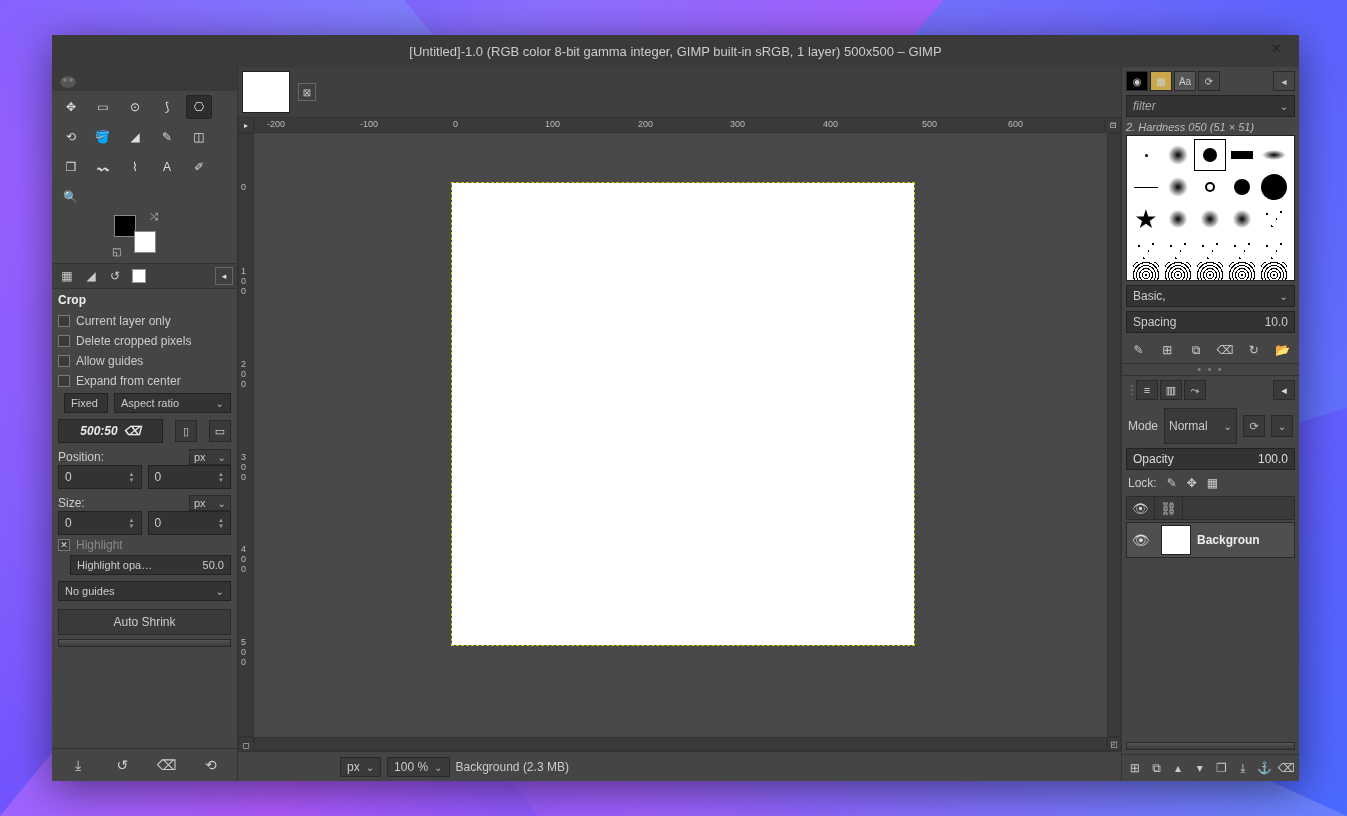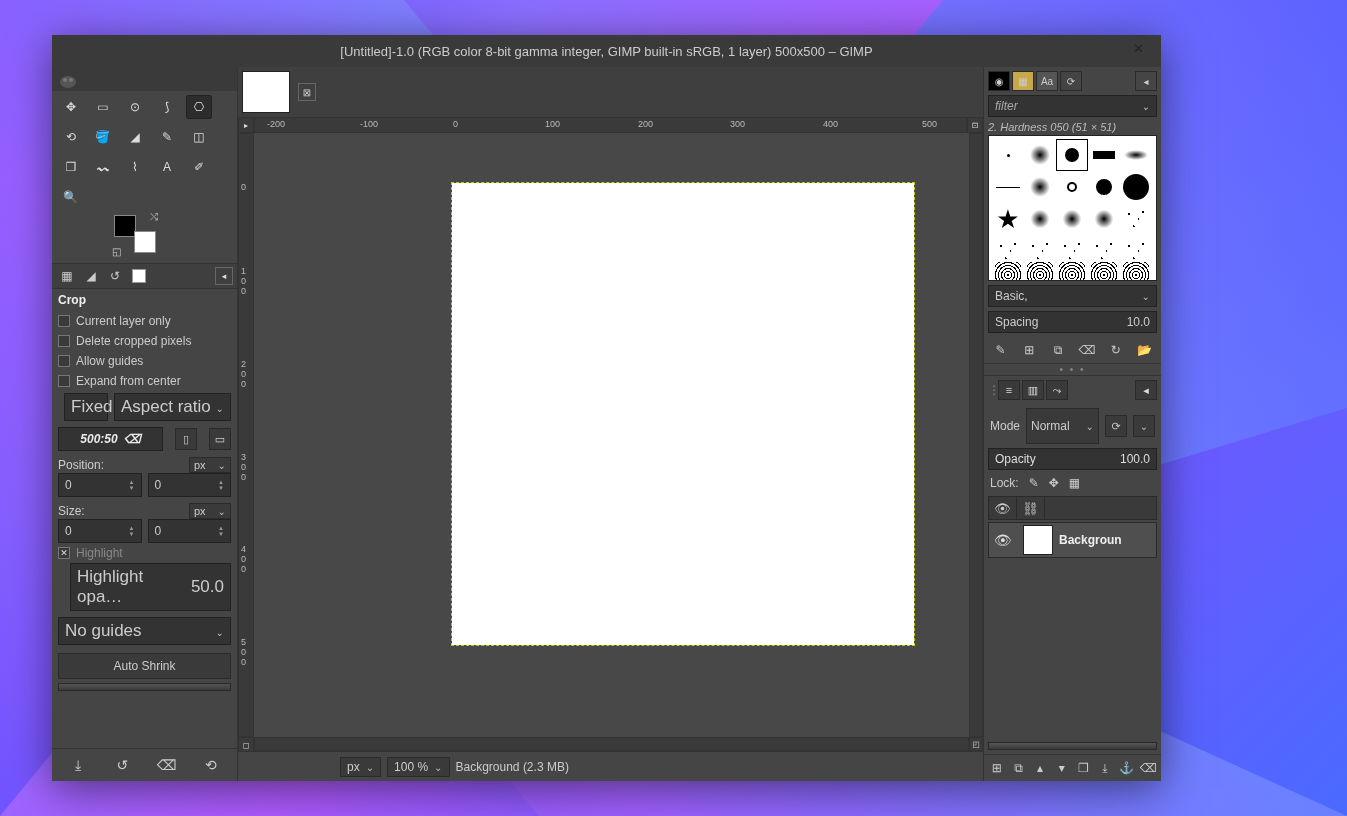--- a/index.html
+++ b/index.html
@@ -1,21 +1,21 @@
 <!DOCTYPE html>
 <html><head>
 <meta charset="utf-8">
 <style>
   * { margin: 0; padding: 0; box-sizing: border-box; font-family: "Segoe UI", Arial, sans-serif; }
   body { width: 1347px; height: 816px; background: linear-gradient(135deg, #5a4aff 0%, #8b6fff 25%, #b05aff 50%, #6a5aff 75%, #4a6aff 100%); overflow: hidden; position: relative; }
   body::before { content:""; position:absolute; inset:0; background:
     linear-gradient(45deg, rgba(100,80,255,0.8), rgba(180,100,255,0.6) 30%, rgba(120,140,255,0.7) 60%, rgba(80,100,255,0.8));
     clip-path: polygon(0 0, 30% 0, 50% 40%, 70% 0, 100% 0, 100% 50%, 60% 70%, 100% 100%, 40% 100%, 20% 60%, 0 100%);
   }
-  .window { position: absolute; left: 52px; top: 35px; width: 1109px; height: 746px; background: #454545; color: #ddd; font-size: 12px; display:flex; flex-direction:column; box-shadow: 0 8px 40px rgba(0,0,0,0.5); }
+  .window { position: absolute; left: 52px; top: 35px; width: 1247px; height: 746px; background: #454545; color: #ddd; font-size: 12px; display:flex; flex-direction:column; box-shadow: 0 8px 40px rgba(0,0,0,0.5); }
   .titlebar { height: 32px; background: #3a3a3a; display:flex; align-items:center; justify-content:center; position:relative; color:#ccc; font-size:13px; }
   .titlebar .close { position:absolute; right:10px; top:6px; width:18px; height:18px; cursor:pointer; color:#222; }
   .menubar { height: 28px; background: #484848; display:flex; align-items:center; padding:0 6px; gap:0; color:#eee; font-size:13px; }
   .menubar span { padding: 4px 8px; cursor:pointer; }
   .main { flex:1; display:flex; min-height:0; }
   
   .leftpanel { width: 186px; background:#454545; display:flex; flex-direction:column; border-right:1px solid #333; }
   .toolbox { padding:4px 6px 6px 6px; }
   .toolrow { display:flex; gap:6px; margin-bottom:6px; }
   .tool { width:26px; height:24px; display:flex; align-items:center; justify-content:center; color:#ddd; cursor:pointer; border-radius:2px; }
@@ -28,21 +28,21 @@
   .tabstrip { display:flex; align-items:center; gap:2px; padding:2px 4px; background:#3f3f3f; border-top:1px solid #333; border-bottom:1px solid #333; }
   .tabicon { width:22px; height:20px; display:flex; align-items:center; justify-content:center; color:#ccc; cursor:pointer; }
   .tabicon .sq { width:14px; height:14px; background:#fff; border:1px solid #999; }
   .tabstrip .spacer { flex:1; }
   .tabstrip .lefttab { width:18px; height:18px; border:1px solid #666; display:flex; align-items:center; justify-content:center; font-size:9px; }
   .opts { padding:4px 6px; overflow:hidden; flex:1; position:relative; }
   .opts h4 { font-size:12px; font-weight:bold; color:#eee; margin-bottom:4px; }
   .chkline { display:flex; align-items:center; gap:6px; padding:3px 0; color:#ccc; font-size:12px; }
   .chkline .cb { width:12px; height:12px; border:1px solid #777; background:#3a3a3a; display:flex; align-items:center; justify-content:center; font-size:9px; color:#ddd; }
   .inline { display:flex; align-items:center; gap:6px; padding:2px 0; }
-  .fieldbox { background:#333; border:1px solid #222; padding:3px 6px; color:#ccc; font-size:17px; display:flex; align-items:center; justify-content:space-between; }
+  .fieldbox { background:#333; border:1px solid #222; padding:3px 6px; color:#ccc; font-size:11px; display:flex; align-items:center; justify-content:space-between; }
   .aspect { display:flex; align-items:center; gap:12px; margin-top:4px; }
   .aspect .val { flex:1; background:#333; border:1px solid #222; padding:4px 6px; display:flex; align-items:center; justify-content:center; font-style:italic; font-weight:bold; color:#e8e8e8; }
   .smicon { width:22px; height:22px; background:#3a3a3a; border:1px solid #2a2a2a; display:flex; align-items:center; justify-content:center; cursor:pointer; font-size:11px; color:#ccc; }
   .twoinput { display:flex; gap:6px; }
   .numbox { flex:1; background:#333; border:1px solid #222; padding:4px 6px; color:#ccc; display:flex; align-items:center; justify-content:space-between; }
   .numbox .spinner { display:flex; flex-direction:column; font-size:6px; line-height:6px; color:#999; }
   .labelrow { display:flex; justify-content:space-between; align-items:center; padding-top:6px; color:#ccc; }
   .unitdd { background:#3a3a3a; border:1px solid #2a2a2a; padding:1px 4px; display:flex; align-items:center; gap:4px; font-size:11px; width:42px; justify-content:space-between; }
   .autoshrink { margin-top:8px; background:#3a3a3a; border:1px solid #2a2a2a; text-align:center; padding:5px; color:#ccc; }
   .scrollpad { height:8px; background:linear-gradient(#555,#3a3a3a); margin-top:4px; border:1px solid #2a2a2a; }

